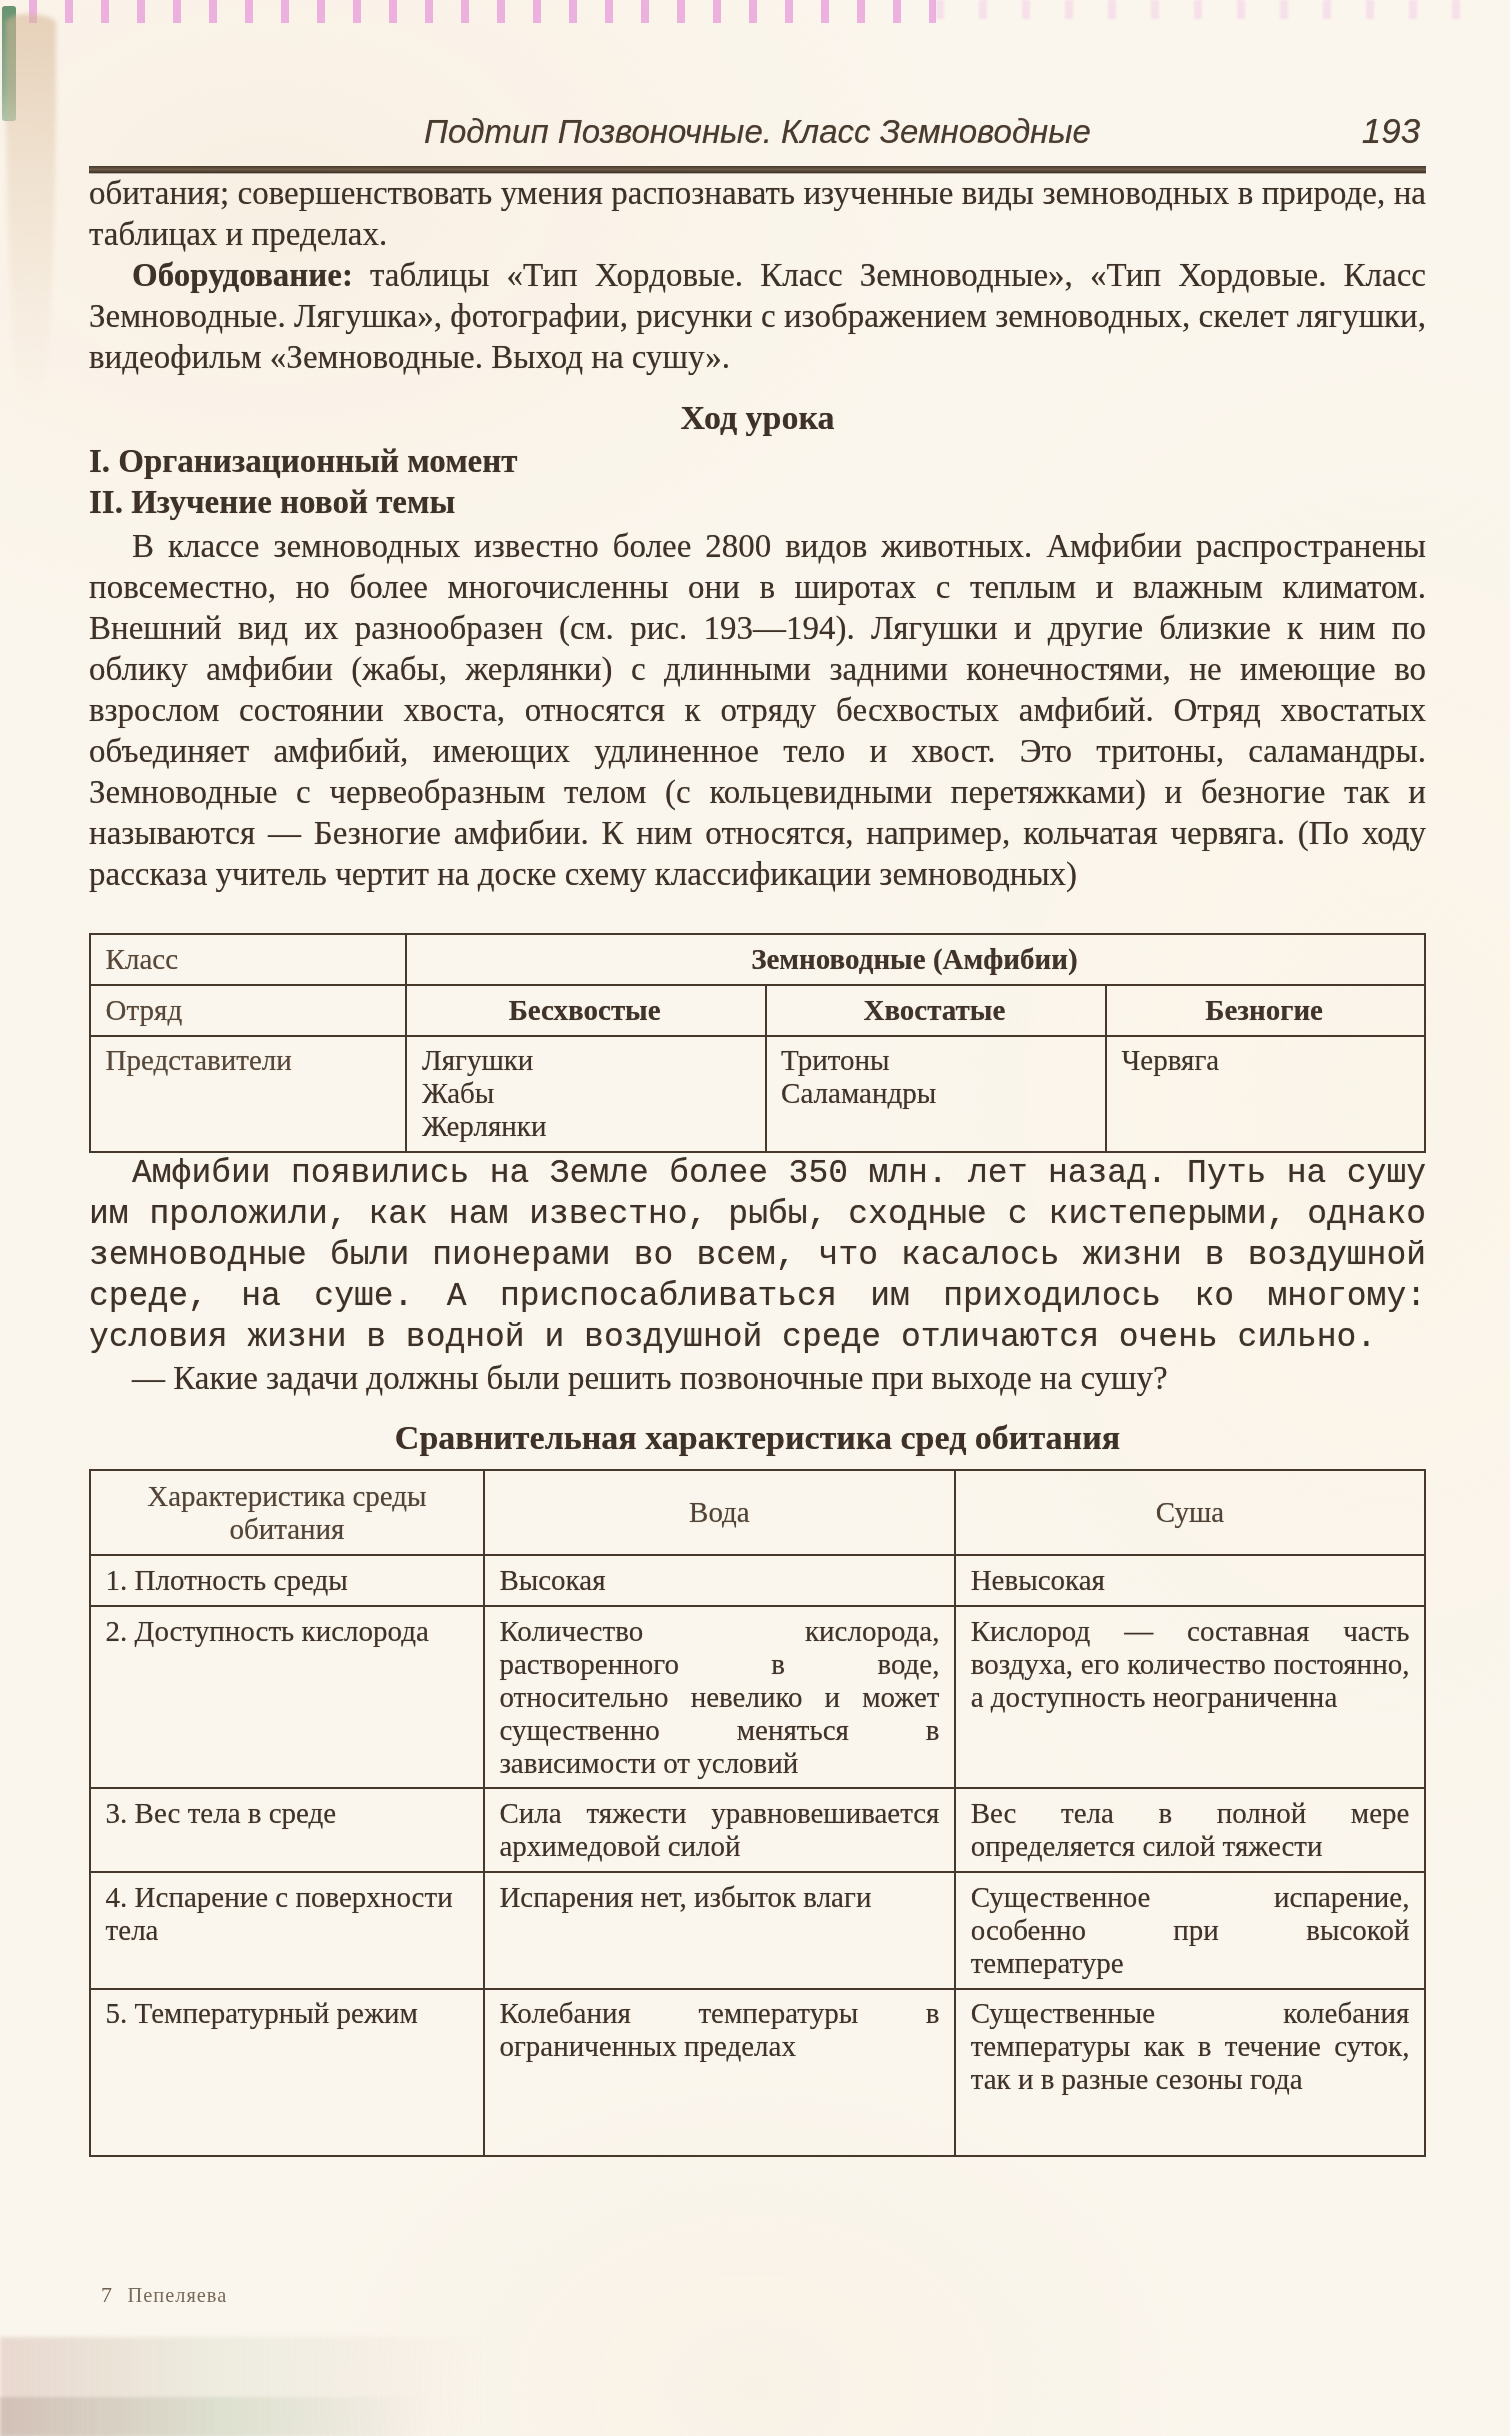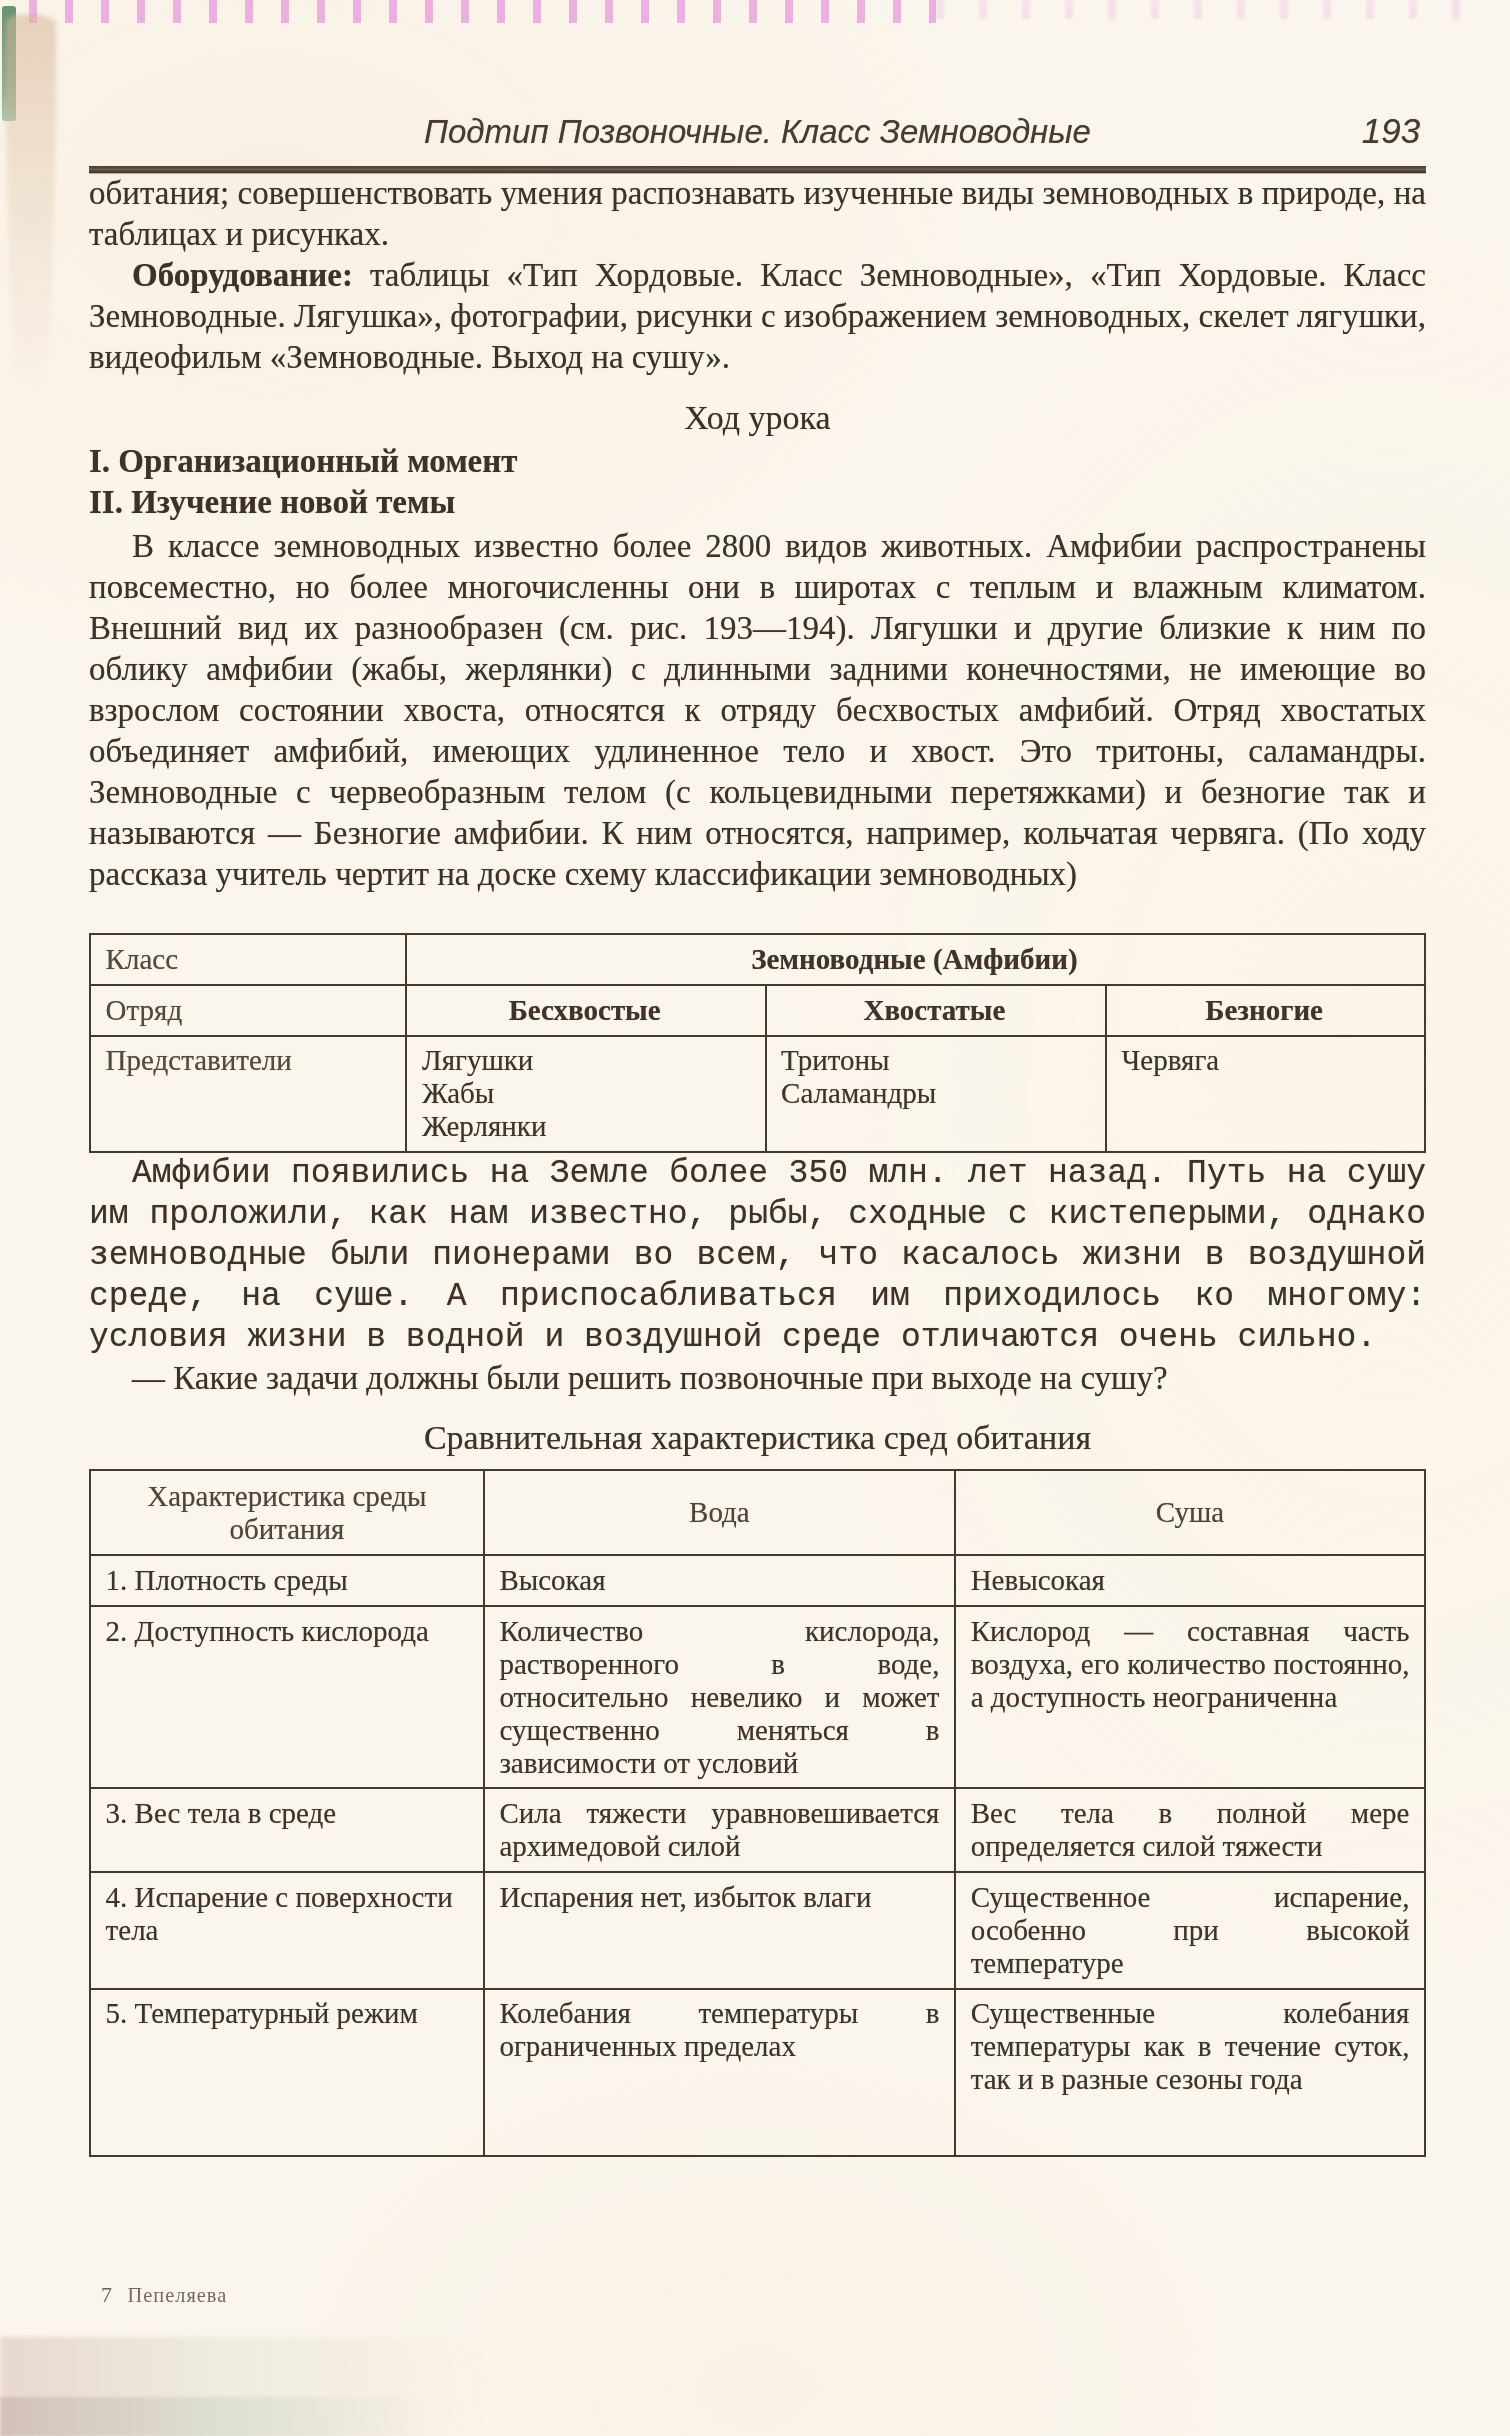--- a/index.html
+++ b/index.html
@@ -39,21 +39,21 @@
     font-family:"Liberation Sans", sans-serif;font-style:italic;font-size:33px;color:#4a3b2f;}
   .rh-title{text-align:center;}
   .rh-page{position:absolute;right:5.8px;top:-1.9px;font-size:35px;}
   .head-rule{height:6.8px;margin-top:7.8px;
     background:linear-gradient(to bottom,#46392c,#6d5b48 50%,#3b2e23);
     box-shadow:0 1px 0 rgba(70,57,44,.35);}
   p.para{font-size:33px;line-height:41px;text-align:justify;margin:0;}
   .p1{margin-top:11.6px;}
   .indent{text-indent:43px;}
   .b{font-weight:bold;}
-  .center-head{text-align:center;font-weight:normal;font-size:34px;margin-top:21.3px;margin-bottom:5.8px;}
+  .center-head{text-align:center;font-weight:bold;font-size:34px;margin-top:21.3px;margin-bottom:5.8px;}
   .section-head{font-weight:bold;font-size:33px;margin-top:4px;}
   .mt-hist{margin-top:23px;font-family:Liberation Mono, monospace;}
   
   table{border-collapse:collapse;width:100%;font-size:29px;line-height:33px;color:#40342a;}
   td,th{border:2.9px solid #46392b;padding:7.8px 14.6px;vertical-align:top;text-align:left;font-weight:normal;}
   .cls{margin-top:38px;}
   .cmp{margin-top:4px;}
   .lbl{color:#574839;}
   .ctr{text-align:center;padding-left:12px;}
   .pre{white-space:pre-line;}
@@ -77,21 +77,21 @@
   <div class="bottom-smudge2"></div>
 
   <div class="content">
 
     <div class="running-head">
       <div class="rh-title">Подтип Позвоночные. Класс Земноводные</div>
       <div class="rh-page">193</div>
     </div>
     <div class="head-rule"></div>
 
-    <p class="para p1">обитания; совершенствовать умения распознавать изученные виды земноводных в природе, на таблицах и рисунках.</p>
+    <p class="para p1">обитания; совершенствовать умения распознавать изученные виды земноводных в природе, на таблицах и пределах.</p>
 
     <p class="para indent"><span class="b">Оборудование:</span><span> таблицы «Тип Хордовые. Класс Земноводные», «Тип Хордовые. Класс Земноводные. Лягушка», фотографии, рисунки с изображением земноводных, скелет лягушки, видеофильм «Земноводные. Выход на сушу».</span></p>
 
     <div class="center-head">Ход урока</div>
 
     <div class="section-head">I. Организационный момент</div>
     <div class="section-head">II. Изучение новой темы</div>
 
     <p class="para indent" style="margin-top:5.8px">В классе земноводных известно более 2800 видов животных. Амфибии распространены повсеместно, но более многочисленны они в широтах с теплым и влажным климатом. Внешний вид их разнообразен (см. рис. 193—194). Лягушки и другие близкие к ним по облику амфибии (жабы, жерлянки) с длинными задними конечностями, не имеющие во взрослом состоянии хвоста, относятся к отряду бесхвостых амфибий. Отряд хвостатых объединяет амфибий, имеющих удлиненное тело и хвост. Это тритоны, саламандры. Земноводные с червеобразным телом (с кольцевидными перетяжками) и безногие так и называются — Безногие амфибии. К ним относятся, например, кольчатая червяга. (По ходу рассказа учитель чертит на доске схему классификации земноводных)</p>
 

